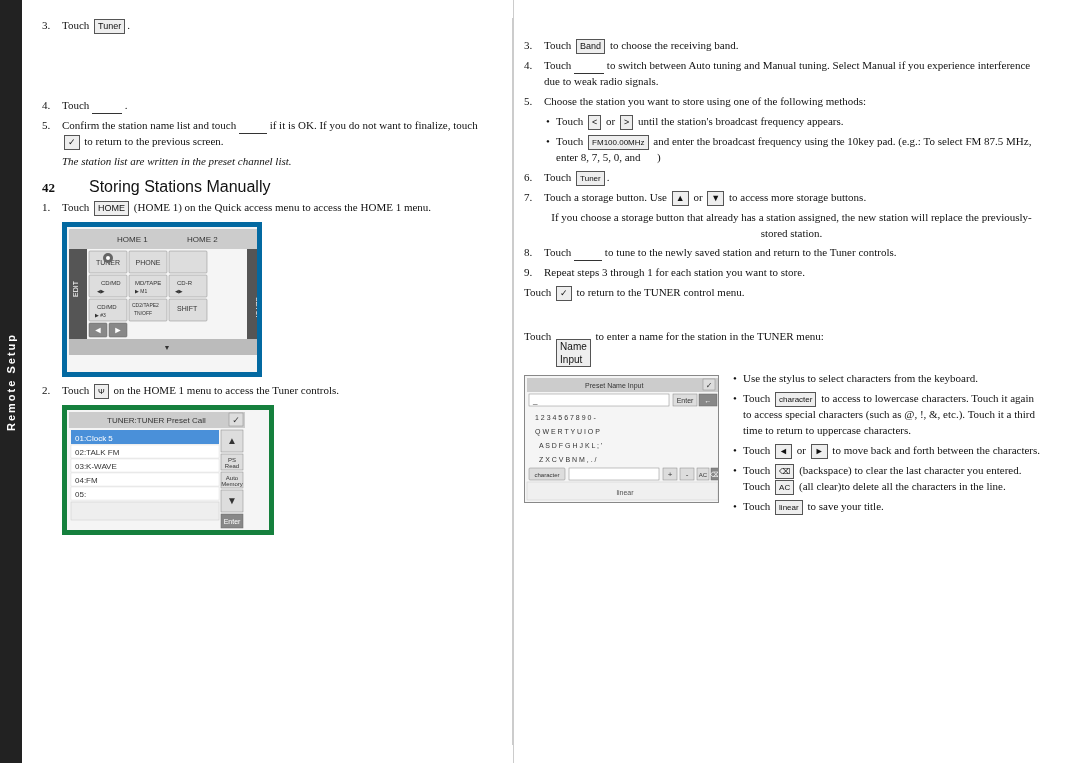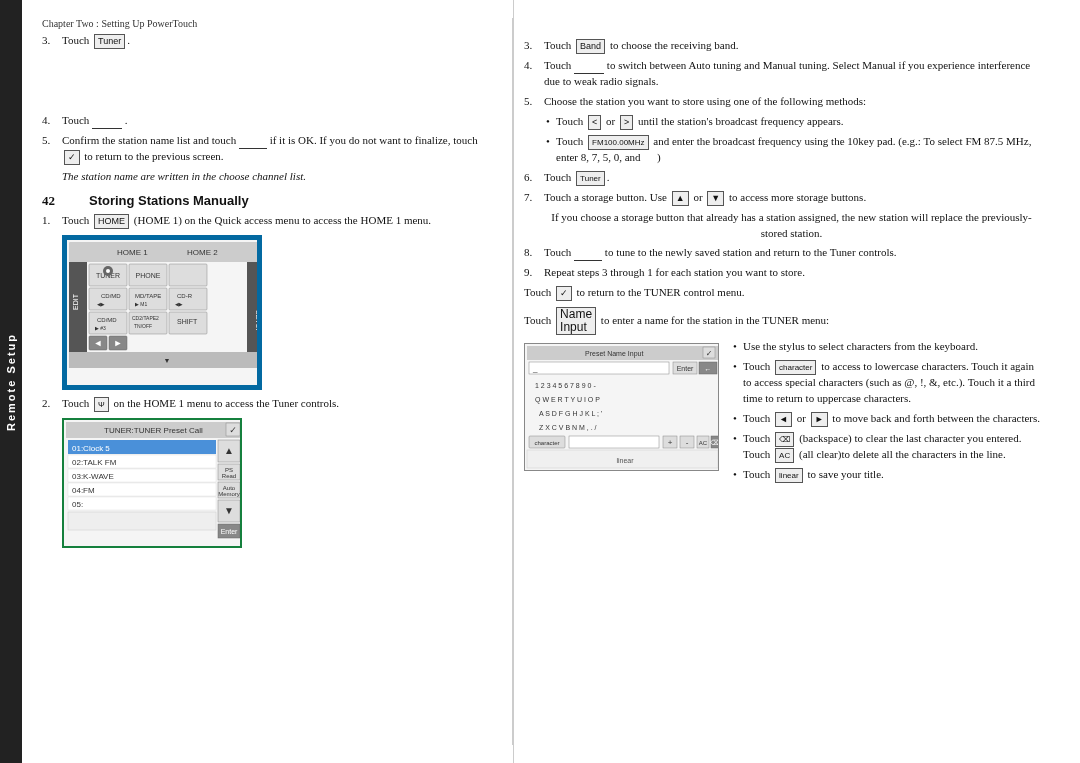--- a/index.html
+++ b/index.html
@@ -102,22 +102,22 @@
       width: 200px;
       height: 155px;
       margin: 6px 0 6px 20px;
       position: relative;
       background: #f5f5f5;
       overflow: hidden;
     }
 
     
     .tuner-preset-box {
-      border: 2px solid #15803d;
-      width: 180px;
+      border: 5px solid #15803d;
+      width: 212px;
       height: 130px;
       margin: 6px 0 16px 20px;
       position: relative;
       background: #f5f5f5;
       overflow: hidden;
     }
 
     .preset-name-box {
       border: 1px solid #888;
       width: 200px;
@@ -157,21 +157,20 @@
 </head>
 <body>
 
 <div class="vertical-tab">
   <span class="vertical-tab-text">Remote Setup</span>
 </div>
 
 <div class="page-content">
 
   <div class="left-col">
-    <div class="chapter-header">Chapter Two : Setting Up PowerTouch</div>
 
     <div class="step-line">
       <span class="step-num">3.</span>
       <span class="step-text">
         Touch <span class="btn-inline">Tuner</span>.
       </span>
     </div>
 
     <div style="height:60px;"></div>
 
@@ -182,25 +181,25 @@
 
     <div class="step-line">
       <span class="step-num">5.</span>
       <span class="step-text">
         Confirm the station name list and touch <span style="display:inline-block;width:28px;height:12px;border-bottom:1px solid #333;vertical-align:bottom;"></span> if it is
         OK. If you do not want to finalize, touch <span class="btn-inline" style="font-size:9px;">✓</span> to return to
         the previous screen.
       </span>
     </div>
 
-    <p class="para" style="margin-left:20px; font-style:italic;">The station name are written in the choose channel list.</p>
+    <p class="para" style="margin-left:20px; font-style:italic;">The station list are written in the preset channel list.</p>
 
     <div style="display:flex; align-items:baseline; margin: 8px 0 4px 0; gap: 26px;">
       <span style="font-size:13px; font-weight:bold; margin-right:8px;">42</span>
-      <span style="font-size:13px; font-weight:bold; font-family:Arial,sans-serif;">Storing Stations Manually</span>
+      <span style="font-size:16px; font-weight:normal; font-family:Arial,sans-serif;">Storing Stations Manually</span>
     </div>
 
     <div class="step-line">
       <span class="step-num">1.</span>
       <span class="step-text">
         Touch <span class="btn-inline">HOME</span> (HOME 1) on the Quick access menu to access the HOME 1 menu.
       </span>
     </div>
 
     <div class="home-menu-box">
@@ -387,21 +386,21 @@
     </div>
 
     <div class="step-line">
       <span class="step-text">
         Touch <span class="btn-inline">✓</span> to return to the TUNER control menu.
       </span>
     </div>
 
     <div style="margin-top:6px;">
       <p class="para">
-        Touch <span class="btn-inline" style="font-size:12px;">Name<br>Input</span> to enter a name for the station in the TUNER menu:
+        Touch <span class="btn-inline" style="font-size:10px;margin-top:32px;">Name<br>Input</span> to enter a name for the station in the TUNER menu:
       </p>
     </div>
 
     <div style="display:flex; align-items:flex-start; margin-top:4px;">
 
       <div class="preset-name-box" style="width:195px; height:128px; flex-shrink:0;">
         <svg width="195" height="128" viewBox="0 0 195 128">
 
           <rect x="2" y="2" width="191" height="14" fill="#ccc"></rect>
           <text x="60" y="12" font-size="7" font-family="Arial" fill="#333">Preset Name Input</text>

